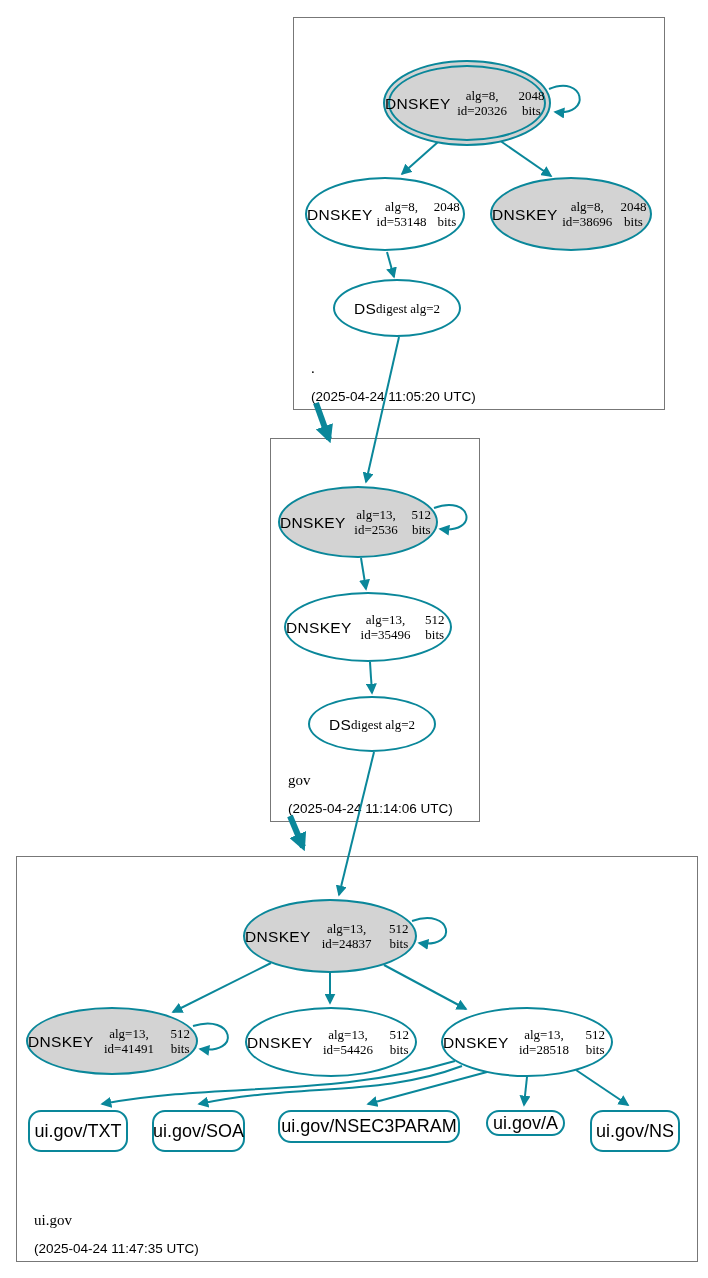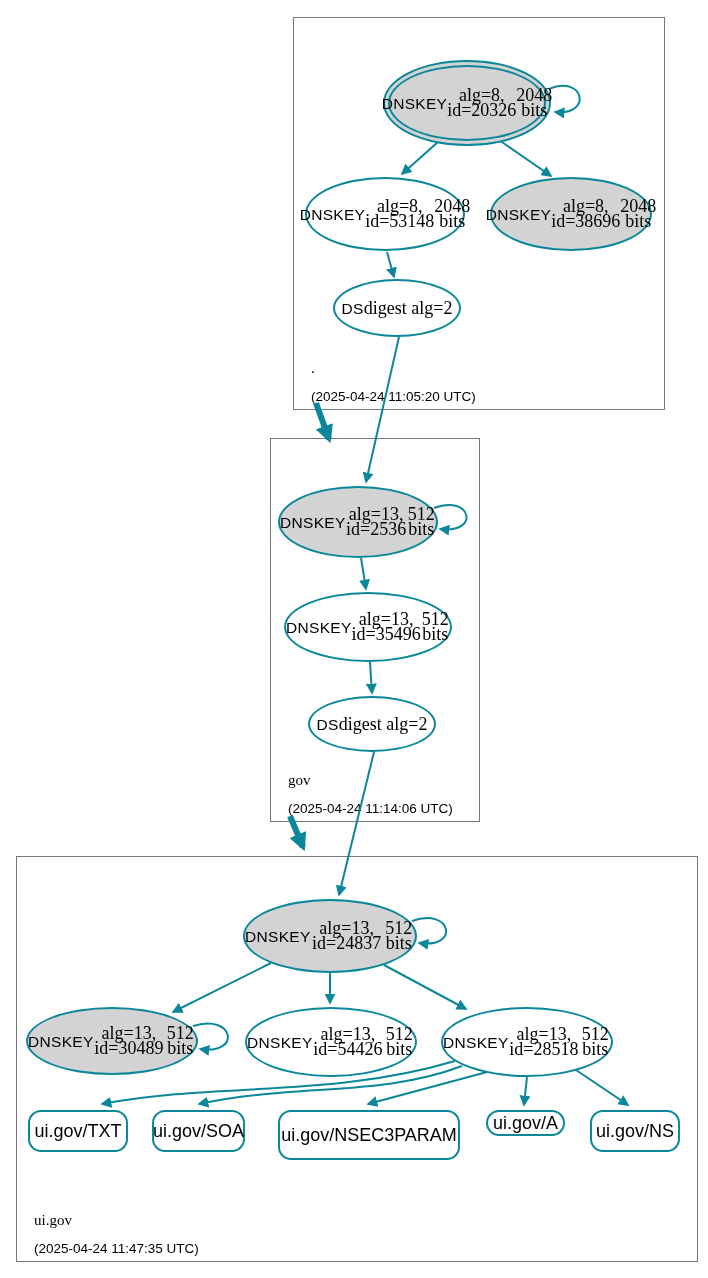--- a/index.html
+++ b/index.html
@@ -33,21 +33,21 @@
     display:flex;flex-direction:row;align-items:center;justify-content:center;
     text-align:center;
   }
   .node.gray{background:var(--nodefill);}
   .ring{position:absolute;inset:3px;border:2.2px solid var(--accent);border-radius:50%;pointer-events:none;}
   .ntitle{
     font-family:"Liberation Sans",sans-serif;font-size:15.5px;line-height:17px;
     letter-spacing:.3px;position:relative;
   }
   .ndetail{
-    font-family:"Liberation Serif",serif;font-size:18px;line-height:15px;position:relative;
+    font-family:"Liberation Serif",serif;font-size:13px;line-height:15px;position:relative;
   }
   .rrset{
     position:absolute;box-sizing:border-box;border:2.5px solid var(--accent);
     border-radius:13px;background:#fff;z-index:2;
     display:flex;align-items:center;justify-content:center;
     font-family:Liberation Sans, sans-serif;font-size:18px;white-space:nowrap;
   }
 </style>
 </head>
 <body>
@@ -146,35 +146,35 @@
   </div>
 
   <div class="node gray" style="left:243px;top:899px;width:174px;height:74px">
     <div class="ntitle">DNSKEY</div>
     <div class="ndetail">alg=13, id=24837</div>
     <div class="ndetail">512 bits</div>
   </div>
 
   <div class="node gray" style="left:26px;top:1007px;width:172px;height:68px">
     <div class="ntitle">DNSKEY</div>
-    <div class="ndetail">alg=13, id=30489</div>
+    <div class="ndetail">alg=13, id=41491</div>
     <div class="ndetail">512 bits</div>
   </div>
 
   <div class="node" style="left:245px;top:1007px;width:172px;height:70px">
     <div class="ntitle">DNSKEY</div>
     <div class="ndetail">alg=13, id=54426</div>
     <div class="ndetail">512 bits</div>
   </div>
 
   <div class="node" style="left:441px;top:1007px;width:172px;height:70px">
     <div class="ntitle">DNSKEY</div>
     <div class="ndetail">alg=13, id=28518</div>
     <div class="ndetail">512 bits</div>
   </div>
 
   <div class="rrset" style="left:28px;top:1110px;width:100px;height:42px">ui.gov/TXT</div>
   <div class="rrset" style="left:152px;top:1110px;width:93px;height:42px">ui.gov/SOA</div>
-  <div class="rrset" style="left:278px;top:1110px;width:182px;height:50px">ui.gov/NSEC3PARAM</div>
+  <div class="rrset" style="left:278px;top:1110px;width:182px;height:33px">ui.gov/NSEC3PARAM</div>
   <div class="rrset" style="left:486px;top:1110px;width:79px;height:26px">ui.gov/A</div>
   <div class="rrset" style="left:590px;top:1110px;width:90px;height:42px">ui.gov/NS</div>
 
 </div>
 
 </body></html>

